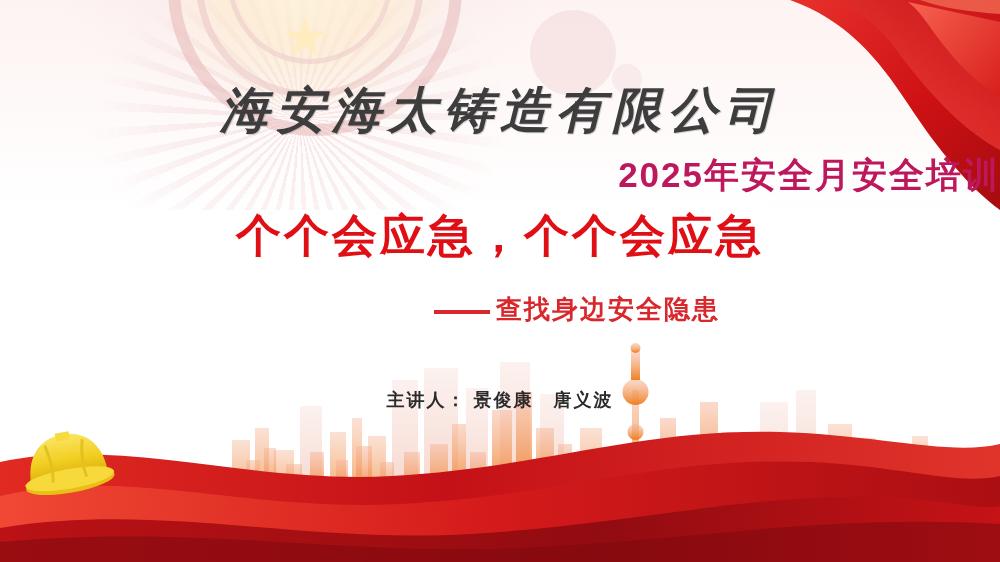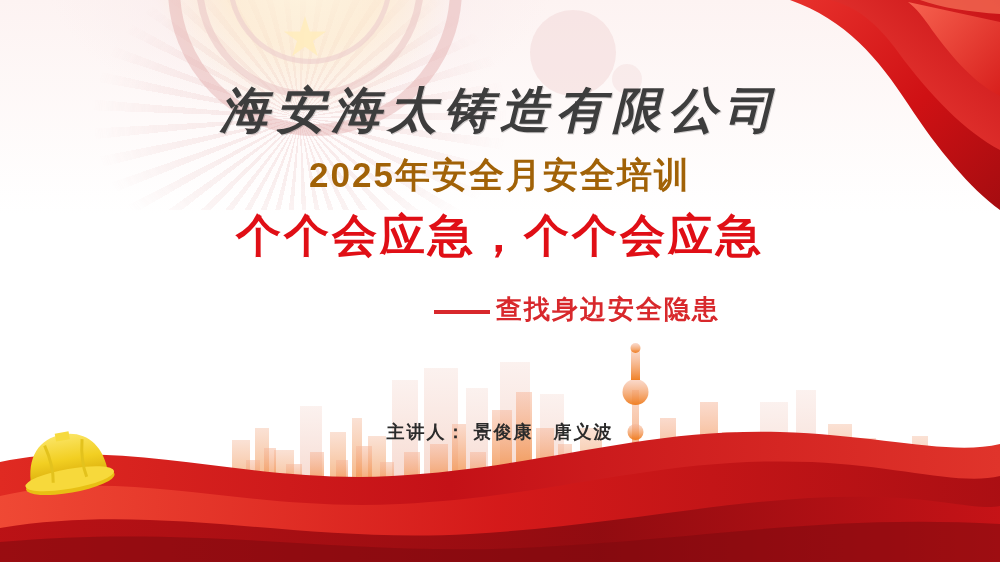--- a/index.html
+++ b/index.html
@@ -134,21 +134,22 @@
     text-shadow: 1px 1px 0 rgba(0,0,0,0.18);
   }
   .line2 {
     position: absolute;
     left: 0; right: 0;
     top: 152px;
     font-family: "Liberation Sans", sans-serif;
     font-weight: bold;
     font-size: 35px;
     letter-spacing: 2px;
-    color: #a16207;
+    color: #be185d;
+    text-align: right;
   }
   .line3 {
     position: absolute;
     left: 0; right: 0;
     top: 206px;
     font-family: "Liberation Sans", sans-serif;
     font-weight: bold;
     font-size: 45px;
     letter-spacing: 3px;
     color: #e00f16;
@@ -186,21 +187,20 @@
     color: #2b2b2b;
   }
   .speaker {
     position: absolute;
     left: 0; right: 0;
     top: 388px;
     font-size: 18px;
     font-weight: bold;
     letter-spacing: 2px;
     color: #2b2b2b;
-    margin-top: 32px;
   }
 </style>
 </head>
 <body>
 
 <div class="slide">
 
   <div class="bg-base"></div>
   <div class="sunburst"></div>
   <div class="glow"></div>

